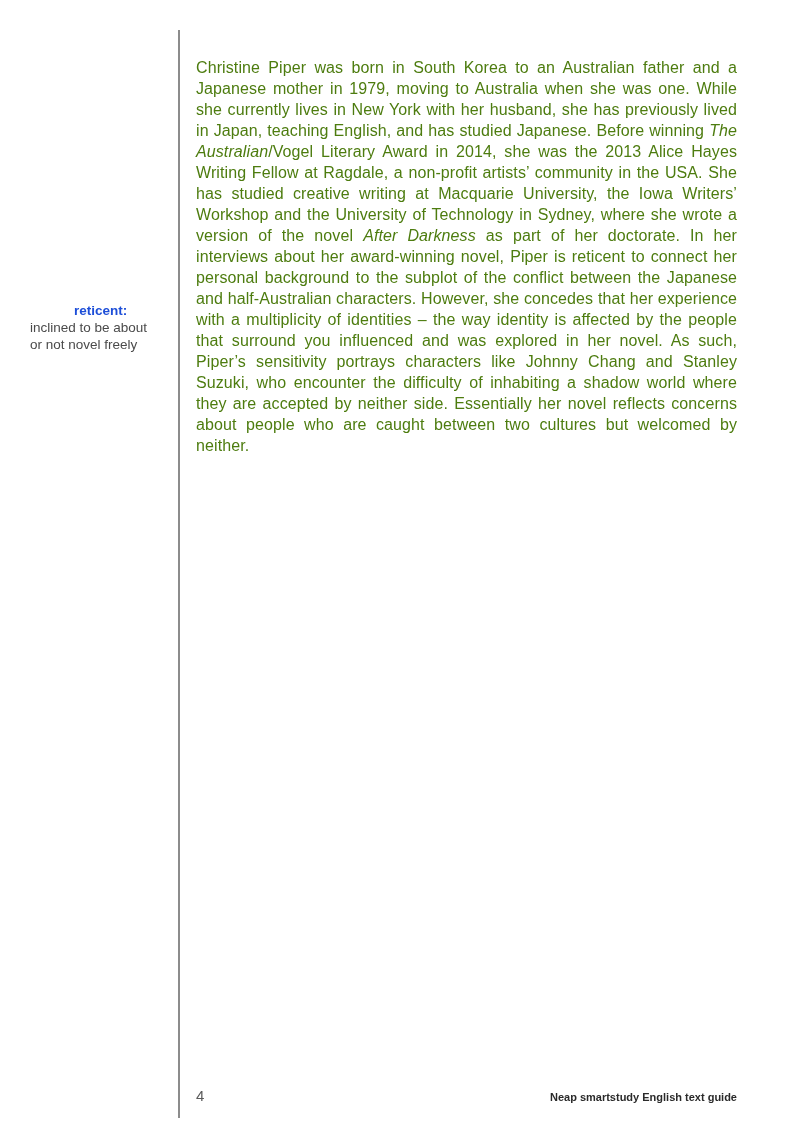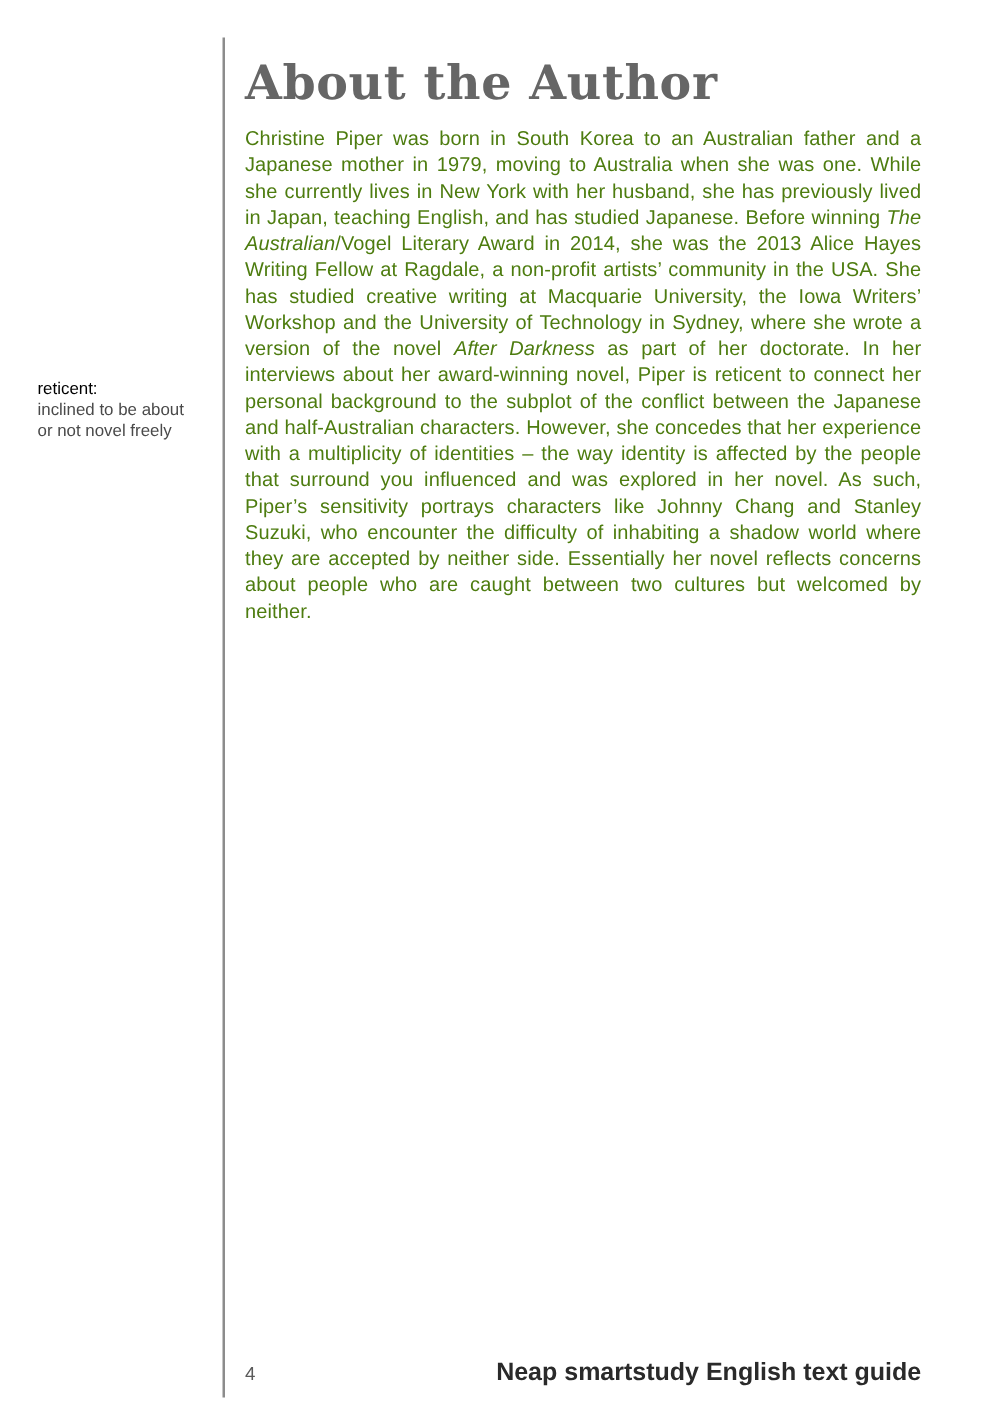--- a/index.html
+++ b/index.html
@@ -26,22 +26,23 @@
   .margin-note {
     position: absolute;
     left: 30px;
     top: 302px;
     width: 140px;
     font-size: 13.5px;
     line-height: 17px;
     color: #4a4a4a;
   }
   .margin-note .term {
-    font-weight: normal;
-    color: #000000;
+    font-weight: bold;
+    color: #1d4ed8;
+    margin-left: 44px;
   }
   .content {
     position: absolute;
     left: 196px;
     top: 44px;
     width: 541px;
   }
   .page-title {
     margin: 0;
     font-family: "DejaVu Serif", "Liberation Serif", serif;
@@ -69,40 +70,39 @@
     top: 1087px;
     display: flex;
     justify-content: space-between;
     align-items: baseline;
   }
   .footer .page-number {
     font-size: 15px;
     color: #5a5a5a;
   }
   .footer .guide-title {
-    font-size: 20px;
+    font-size: 11px;
     font-weight: bold;
     color: #2a2a2a;
   }
 </style>
 </head>
 <body>
 
 <div class="page">
 
   <div class="vertical-rule"></div>
 
   <div class="margin-note">
     <div class="term">reticent:</div>
     <div class="definition-line">inclined to be about</div>
     <div class="definition-line">or not novel freely</div>
   </div>
 
   <div class="content">
-    <h1 class="page-title">About the Author</h1>
     <p class="body-text"><span>Christine Piper was born in South Korea to an Australian father and a Japanese mother in 1979, moving to Australia when she was one. While she currently lives in New York with her husband, she has previously lived in Japan, teaching English, and has studied Japanese. Before winning </span><span class="italic">The Australian</span><span>/Vogel Literary Award in 2014, she was the 2013 Alice Hayes Writing Fellow at Ragdale, a non-profit artists’ community in the USA. She has studied creative writing at Macquarie University, the Iowa Writers’ Workshop and the University of Technology in Sydney, where she wrote a version of the novel </span><span class="italic">After Darkness</span><span> as part of her doctorate. In her interviews about her award-winning novel, Piper is reticent to connect her personal background to the subplot of the conflict between the Japanese and half-Australian characters. However, she concedes that her experience with a multiplicity of identities – the way identity is affected by the people that surround you influenced and was explored in her novel. As such, Piper’s sensitivity portrays characters like Johnny Chang and Stanley Suzuki, who encounter the difficulty of inhabiting a shadow world where they are accepted by neither side. Essentially her novel reflects concerns about people who are caught between two cultures but welcomed by neither.</span></p>
   </div>
 
   <div class="footer">
     <span class="page-number">4</span>
     <span class="guide-title">Neap smartstudy English text guide</span>
   </div>
 
 </div>
 

